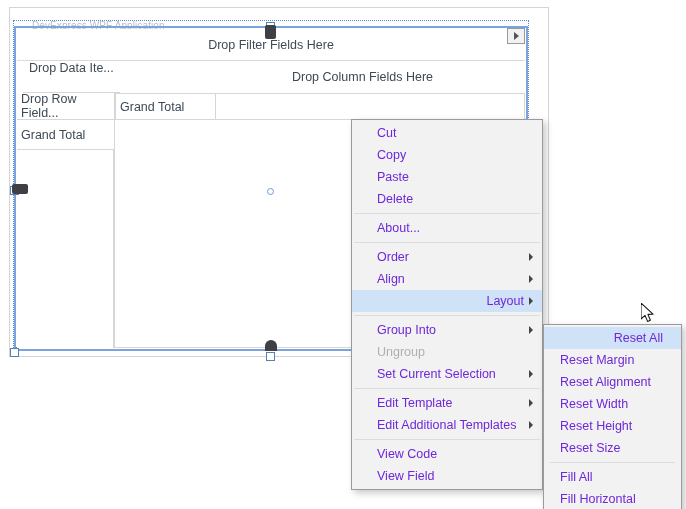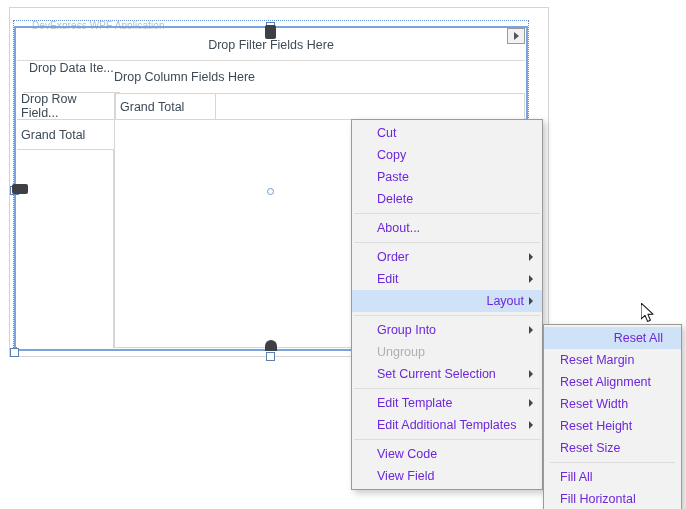--- a/index.html
+++ b/index.html
@@ -79,21 +79,21 @@
     left: 0; top: 32px;
     width: 97px; height: 32px;
     border-bottom: 1px solid #d6d6d6;
     display: flex; align-items: flex-start; padding-left: 6px; margin-left: 6px;
   }
 
   .pivot-colfields {
     position: absolute;
     left: 97px; top: 32px;
     width: 411px; height: 32px;
-    display: flex; align-items: center; justify-content: flex-start;
+    display: flex; align-items: center; justify-content: flex-end;
     padding-right: 92px;
   }
 
   .pivot-rowfield {
     position: absolute;
     left: 0; top: 64px;
     width: 97px; height: 27px;
     display: flex; align-items: center; padding-left: 4px;
     border-bottom: 1px solid #d6d6d6;
   }
@@ -320,21 +320,21 @@
 
   <div class="menu menu-main" id="menu-main">
       <div class="mi"><span>Cut</span></div>
       <div class="mi"><span>Copy</span></div>
       <div class="mi"><span>Paste</span></div>
       <div class="mi"><span>Delete</span></div>
       <div class="sep"></div>
       <div class="mi"><span>About...</span></div>
       <div class="sep"></div>
       <div class="mi"><span>Order</span><span class="arrow"></span></div>
-      <div class="mi"><span>Edit</span><span class="arrow"></span></div>
+      <div class="mi"><span>Align</span><span class="arrow"></span></div>
       <div class="mi selected"><span>Layout</span><span class="arrow"></span></div>
       <div class="sep"></div>
       <div class="mi"><span>Group Into</span><span class="arrow"></span></div>
       <div class="mi disabled"><span>Ungroup</span></div>
       <div class="mi"><span>Set Current Selection</span><span class="arrow"></span></div>
       <div class="sep"></div>
       <div class="mi"><span>Edit Template</span><span class="arrow"></span></div>
       <div class="mi"><span>Edit Additional Templates</span><span class="arrow"></span></div>
       <div class="sep"></div>
       <div class="mi"><span>View Code</span></div>

